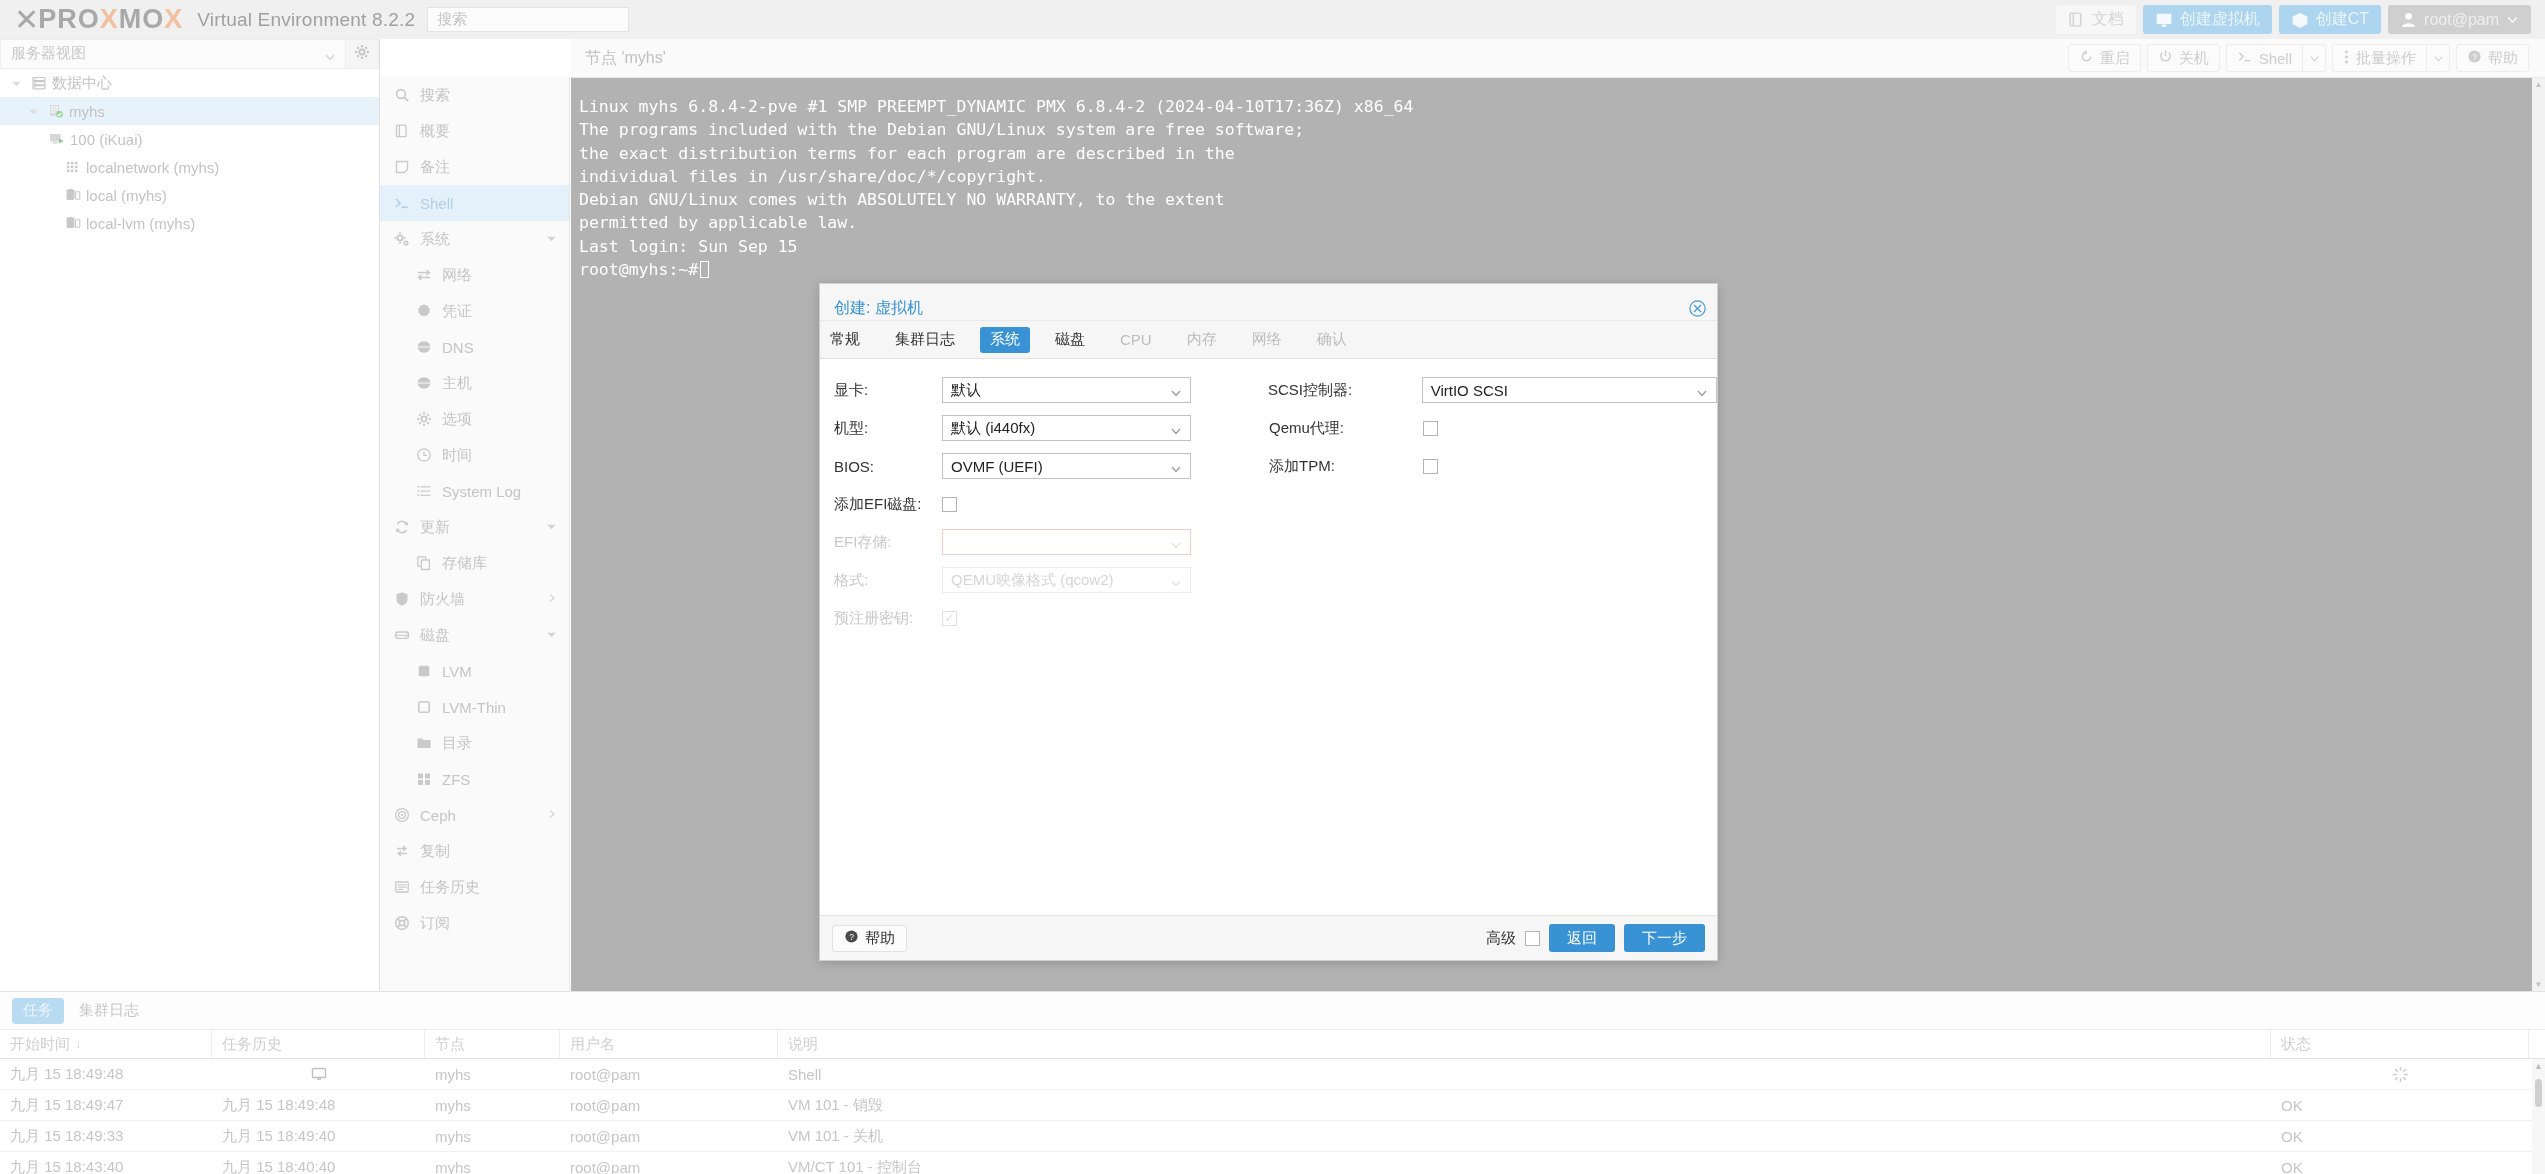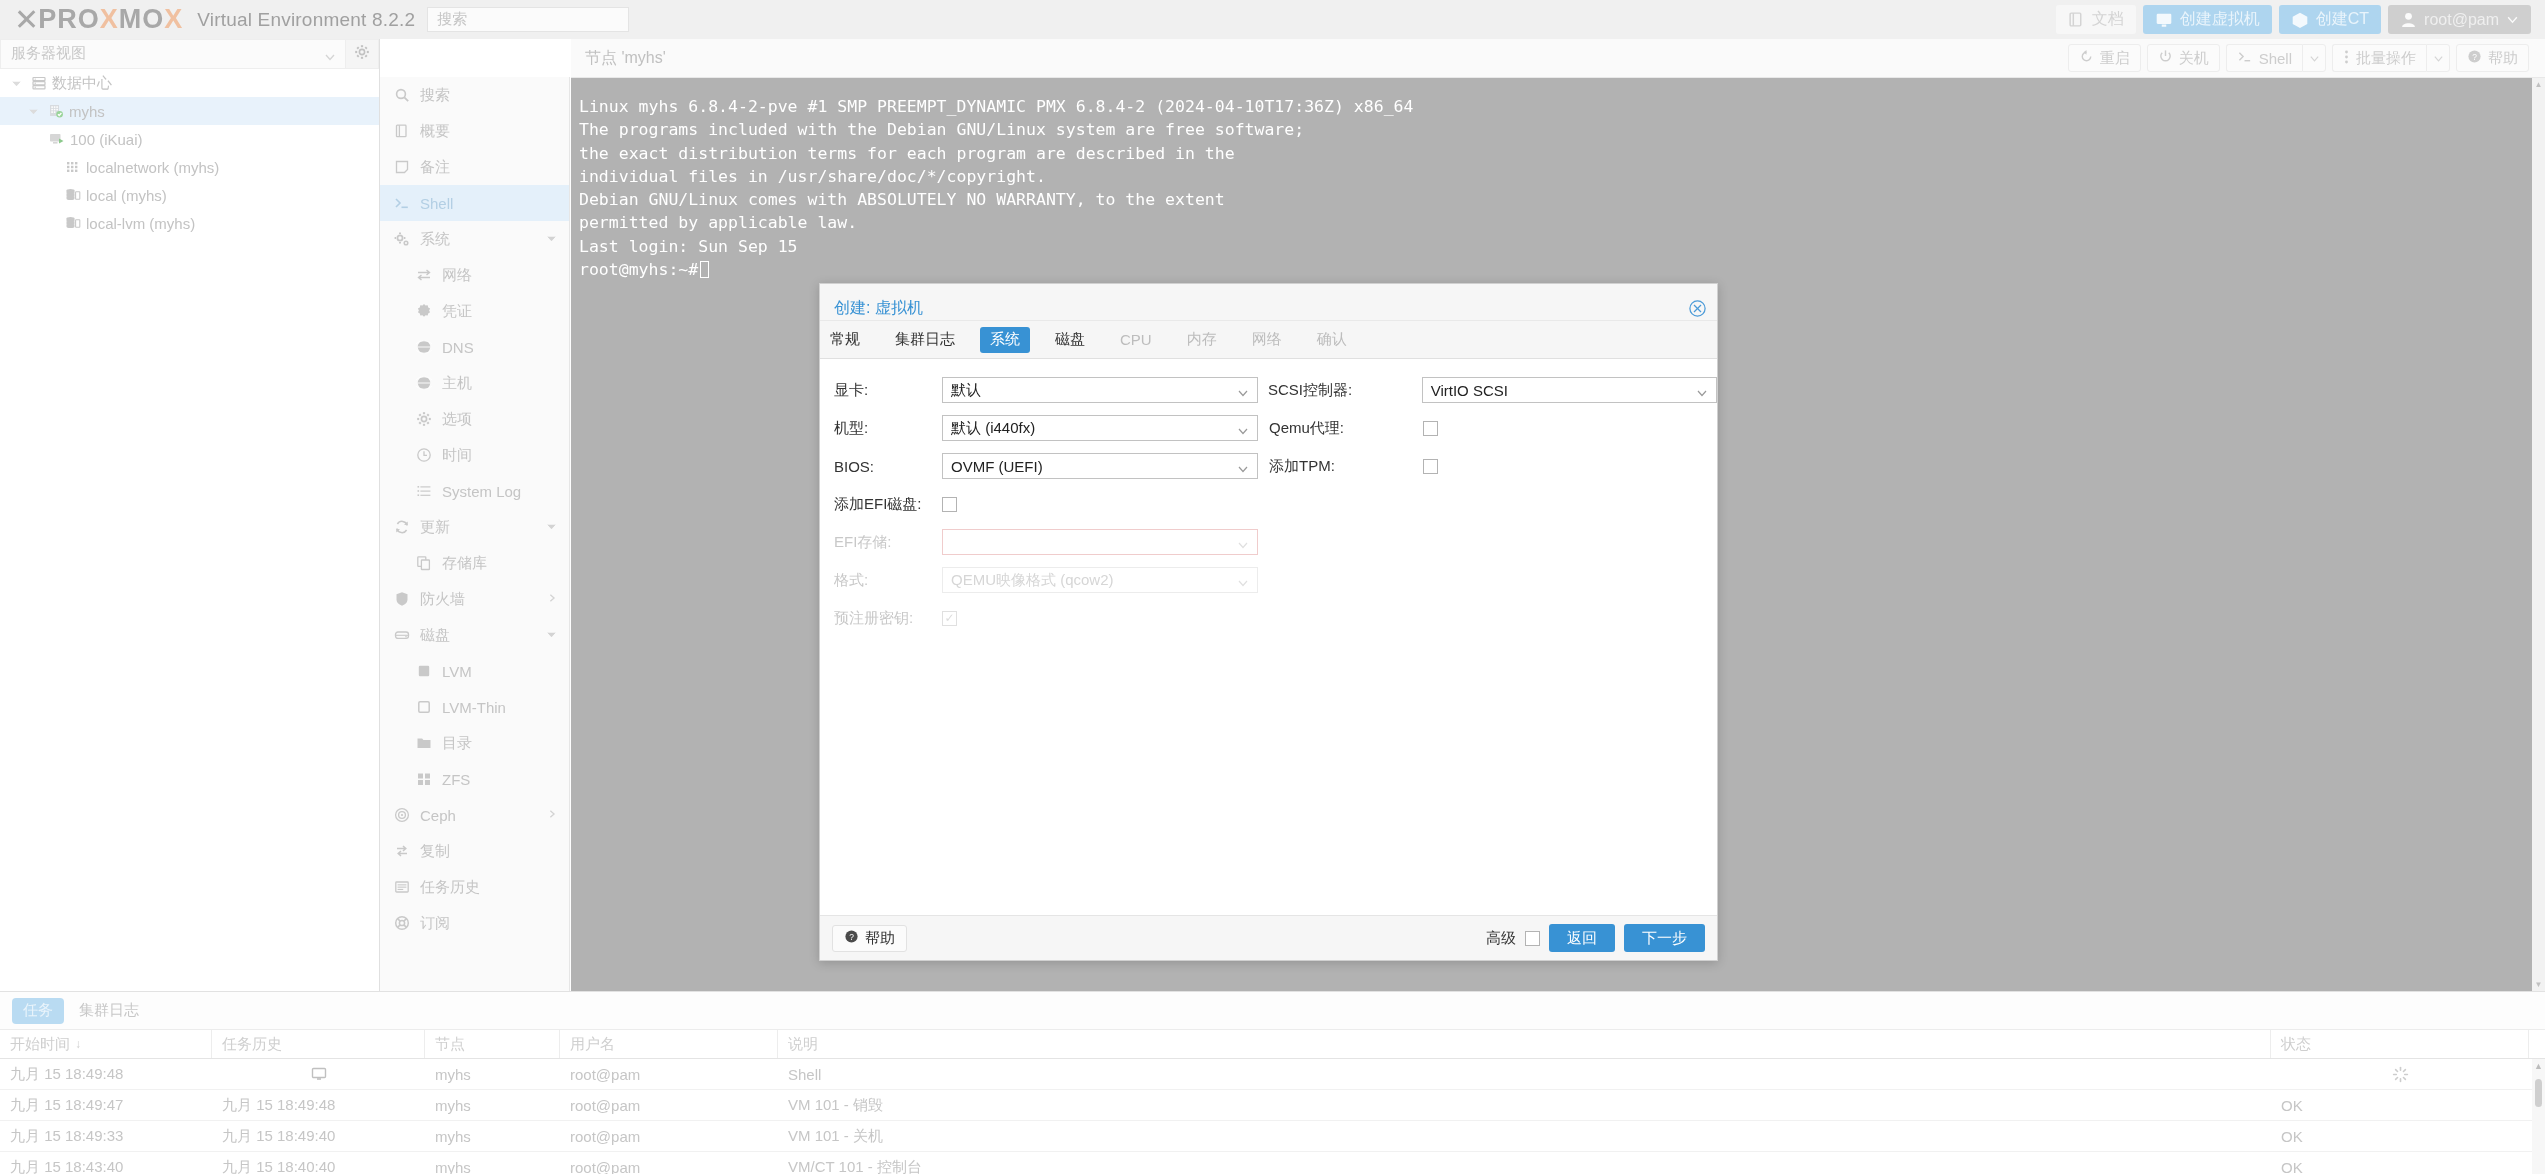--- a/index.html
+++ b/index.html
@@ -162,21 +162,21 @@
   .dlg-tab.active { background: #3892d4; color: #ffffff; }
 
   #dlg-body { flex: 1; position: relative; padding: 18px 0 0 0; background: #ffffff; }
   .frow { display: flex; height: 26px; margin-bottom: 12px; align-items: center; }
   .fcol-left { width: 450px; display: flex; align-items: center; padding-left: 14px; }
   .fcol-right { width: 449px; display: flex; align-items: center; padding-left: 0px; }
   .flabel { width: 108px; font-size: 15px; color: #333333; }
   .flabel.dim { color: #c8c8c8; }
   .flabel.wide { width: 154px; }
   .fselect {
-    width: 316px; height: 26px; border: 1px solid #c2c2c2; background: #ffffff;
+    width: 249px; height: 26px; border: 1px solid #c2c2c2; background: #ffffff;
     display: flex; align-items: center; padding-left: 8px;
     font-size: 15px; color: #222222; position: relative; cursor: pointer;
   }
   .fselect .chev { position: absolute; right: 8px; top: 7px; }
   .fselect.disabled { border-color: #f0cccc; color: #d6d6d6; cursor: default; background: #ffffff; }
   .fselect.disabled2 { border-color: #ececec; color: #d6d6d6; cursor: default; }
   .fselect.wide { width: 296px; }
   .fcheck {
     width: 15px; height: 15px; border: 1px solid #b3b3b3; background: #ffffff;
     cursor: pointer; display: inline-flex; align-items: center; justify-content: center;

